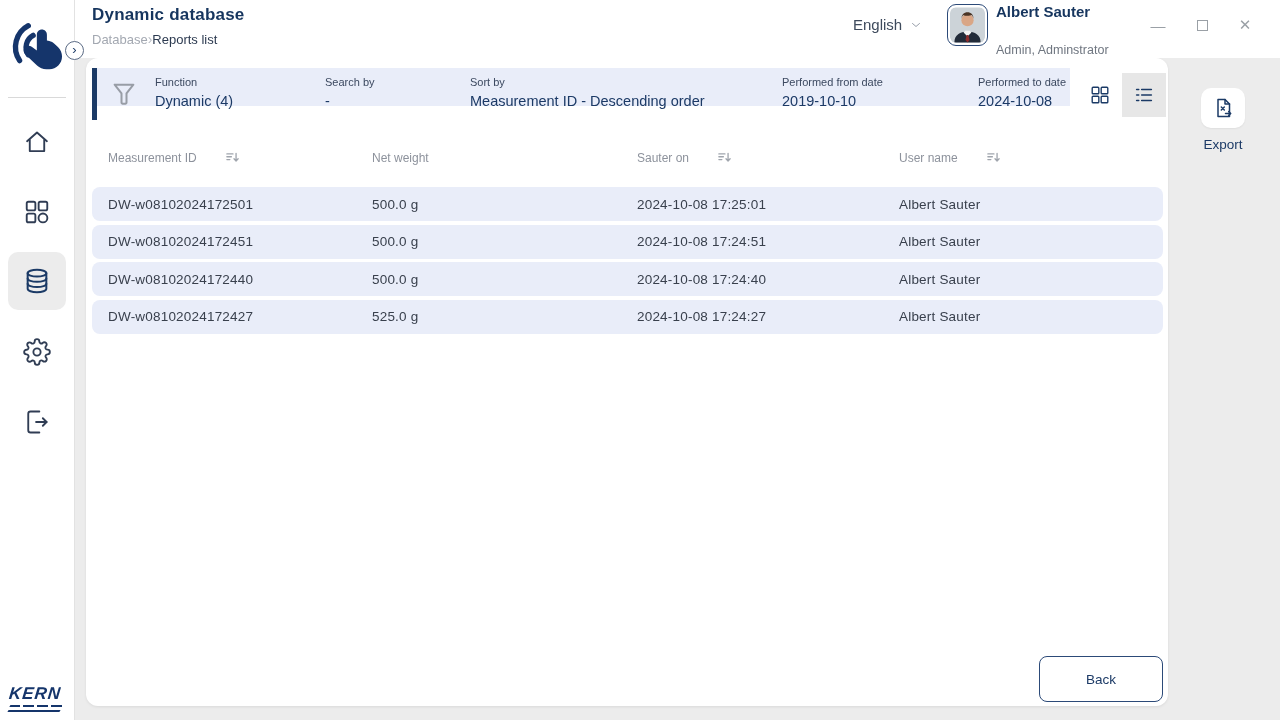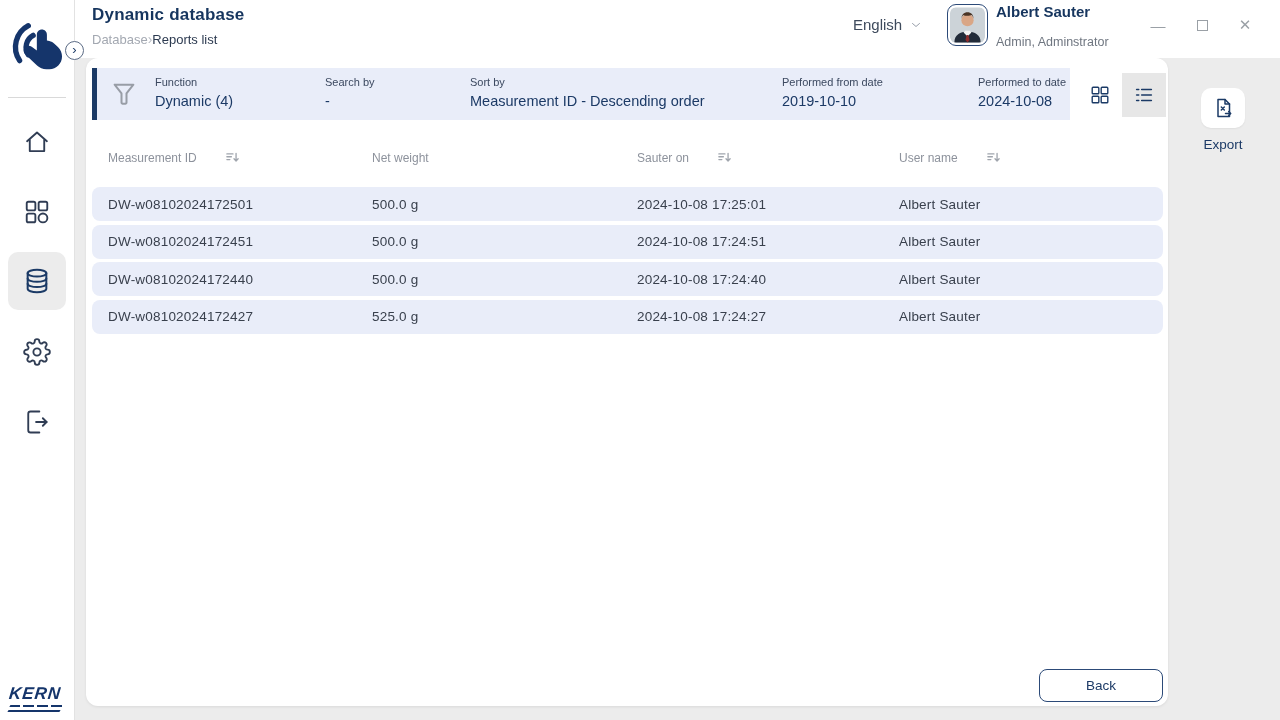--- a/index.html
+++ b/index.html
@@ -32,31 +32,31 @@
   .crumb-parent { color:#a3a8b1; cursor:pointer; }
   .crumb-sep { color:#b9bdc4; font-size:14px; }
   .crumb-current { color:#2c3a50; }
   .lang { position:absolute; left:778px; top:16px; display:flex; align-items:center; gap:8px; cursor:pointer; }
   .lang-label { font-size:15px; color:#3e4a5c; }
   .lang svg { width:12px; height:12px; }
   .avatar { position:absolute; left:872px; top:4px; width:41px; height:42px; border:1.5px solid #2c4a78; border-radius:9px; overflow:hidden; background:#fff; padding:2px; cursor:pointer; }
   .avatar svg { width:100%; height:100%; border-radius:6px; display:block; }
   .user-block { position:absolute; left:921px; top:3px; }
   .user-name { font-size:15px; font-weight:bold; color:#16355e; }
-  .user-role { margin-top:15px; font-size:12.5px; color:#6f7680; }
+  .user-role { margin-top:23px; font-size:12.5px; color:#6f7680; }
   .win-btn { position:absolute; top:14px; width:22px; height:22px; display:flex; align-items:center; justify-content:center; color:#9aa0a6; cursor:pointer; font-size:15px; }
   .win-min { left:1072px; } .win-max { left:1116px; } .win-close { left:1159px; }
   .max-square { width:11px; height:11px; border:1.3px solid #9aa0a6; }
 
   
   .workspace { position:absolute; left:75px; top:58px; width:1205px; height:662px; background:#ececec; }
   .card { position:absolute; left:11px; top:0; width:1082px; height:648px; background:#fff; border-radius:12px; box-shadow:0 1px 3px rgba(0,0,0,.08); }
 
   
-  .filter-bar { position:absolute; left:6px; top:10px; width:978px; height:52px; background:#e9edf9; cursor:pointer; }
+  .filter-bar { position:absolute; left:6px; top:10px; width:978px; height:38px; background:#e9edf9; cursor:pointer; }
   .filter-accent { position:absolute; left:0; top:0; width:5px; height:52px; background:#1b3a66; }
   .funnel { position:absolute; left:17px; top:11px; width:30px; height:30px; }
   .ffield { position:absolute; top:8px; }
   .ffield-label { font-size:11px; color:#3c4960; }
   .ffield-value { margin-top:5px; font-size:14.5px; color:#1c3a66; }
   .f0 { left:63px; } .f1 { left:233px; } .f2 { left:378px; } .f3 { left:690px; } .f4 { left:886px; }
 
   
   .view-toggle { position:absolute; left:992px; top:15px; width:88px; height:44px; display:flex; }
   .vt-btn { width:44px; height:44px; display:flex; align-items:center; justify-content:center; cursor:pointer; background:#e7e7e7; }
@@ -65,21 +65,21 @@
 
   
   .thead { position:absolute; left:6px; top:92px; width:1071px; display:grid; grid-template-columns:264px 265px 262px 1fr; padding:0 16px; }
   .th { display:flex; align-items:center; gap:28px; font-size:12px; color:#8d929c; }
   .th svg { width:15px; height:15px; cursor:pointer; }
   .rows { position:absolute; left:6px; top:120px; width:1071px;margin-top:9px; }
   .row { height:34px; margin-bottom:3.5px; background:#e9edf9; border-radius:8px; display:grid; grid-template-columns:264px 265px 262px 1fr; align-items:center; padding:0 16px; cursor:pointer; }
   .cell { font-size:13.5px; color:#39404d; letter-spacing:.2px; }
 
   
-  .back-btn { position:absolute; right:5px; bottom:4px; width:124px; height:33px; background:#fff; border:1px solid #2c4a78; border-radius:8px; color:#1c3a66; font-size:13.5px; display:flex; align-items:center; justify-content:center; cursor:pointer; }
+  .back-btn { position:absolute; right:5px; bottom:4px; width:124px; height:46px; background:#fff; border:1px solid #2c4a78; border-radius:8px; color:#1c3a66; font-size:13.5px; display:flex; align-items:center; justify-content:center; cursor:pointer; }
 
   
   .export-wrap { position:absolute; left:1112px; top:30px; width:72px; text-align:center; }
   .export-btn { width:44px; height:40px; margin:0 auto; background:#fff; border-radius:10px; display:flex; align-items:center; justify-content:center; cursor:pointer; box-shadow:0 1px 2px rgba(0,0,0,.06); }
   .export-btn svg { width:24px; height:24px; }
   .export-label { margin-top:9px; font-size:13.5px; color:#1c3a66; }
 
   svg.stroke-ic { fill:none; stroke:#303d54; stroke-width:1.6; stroke-linecap:round; stroke-linejoin:round; }
   svg.stroke-navy { fill:none; stroke:#1b3a66; stroke-width:1.7; stroke-linecap:round; stroke-linejoin:round; }
   svg.stroke-gray { fill:none; stroke:#989da6; stroke-width:1.6; stroke-linecap:round; stroke-linejoin:round; }

